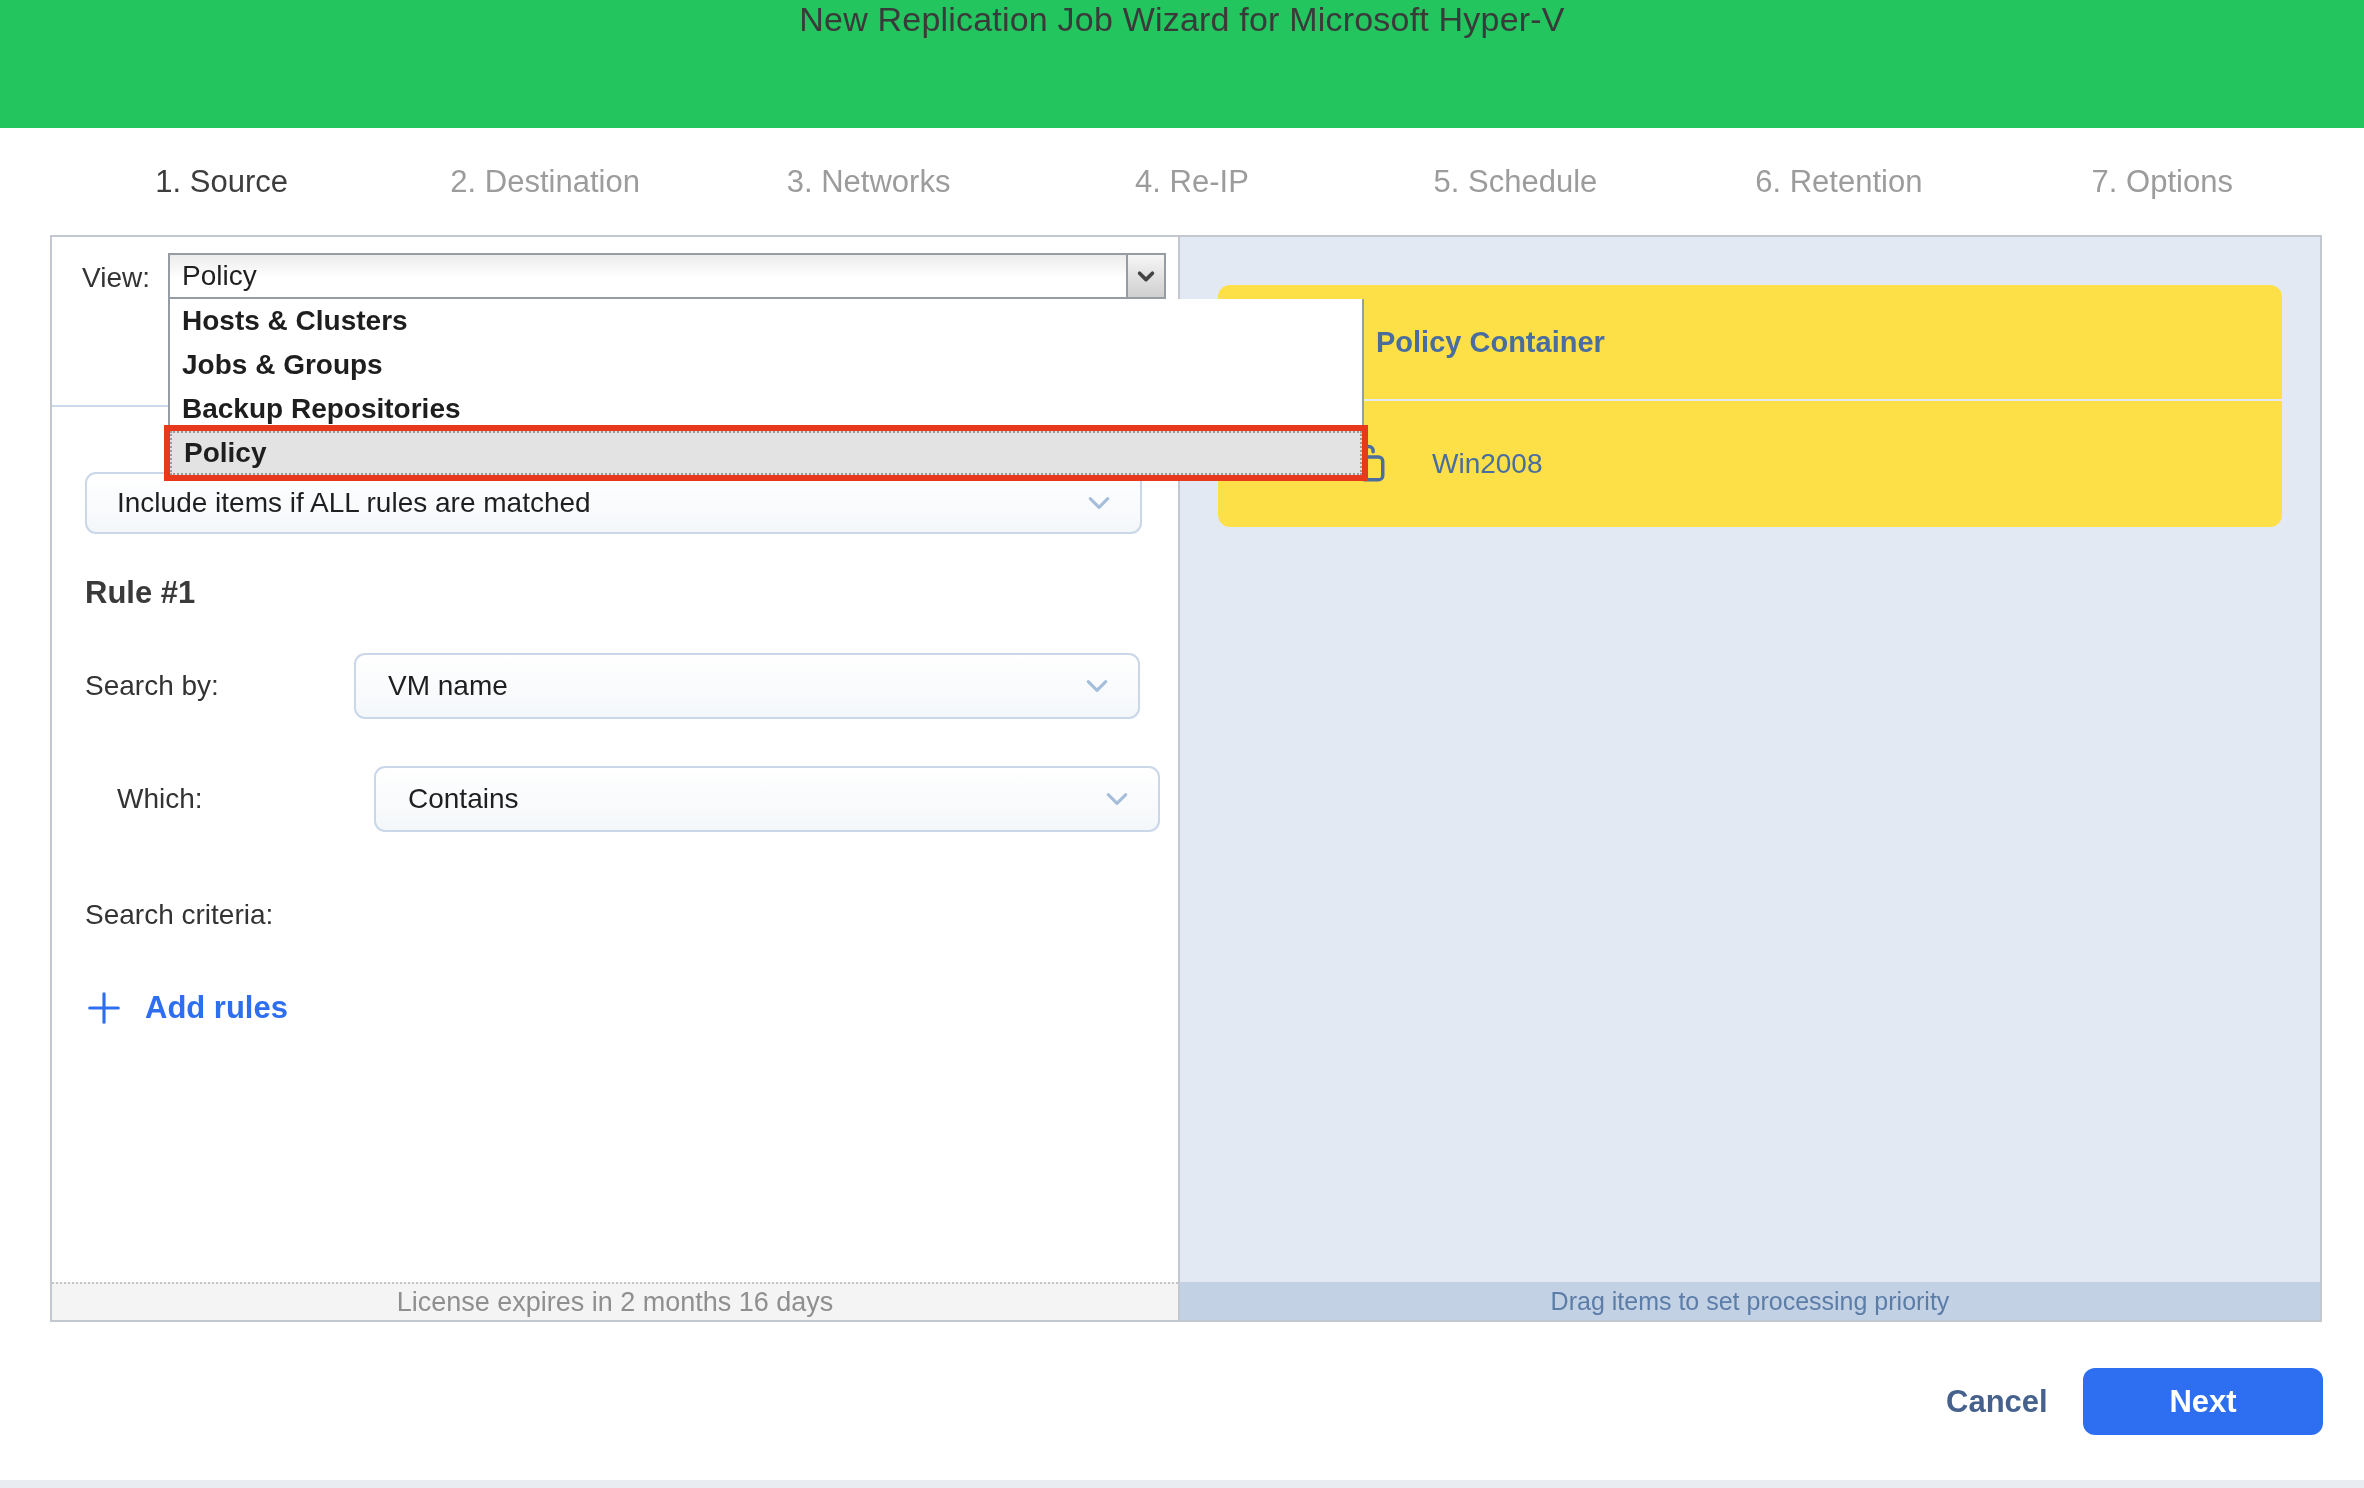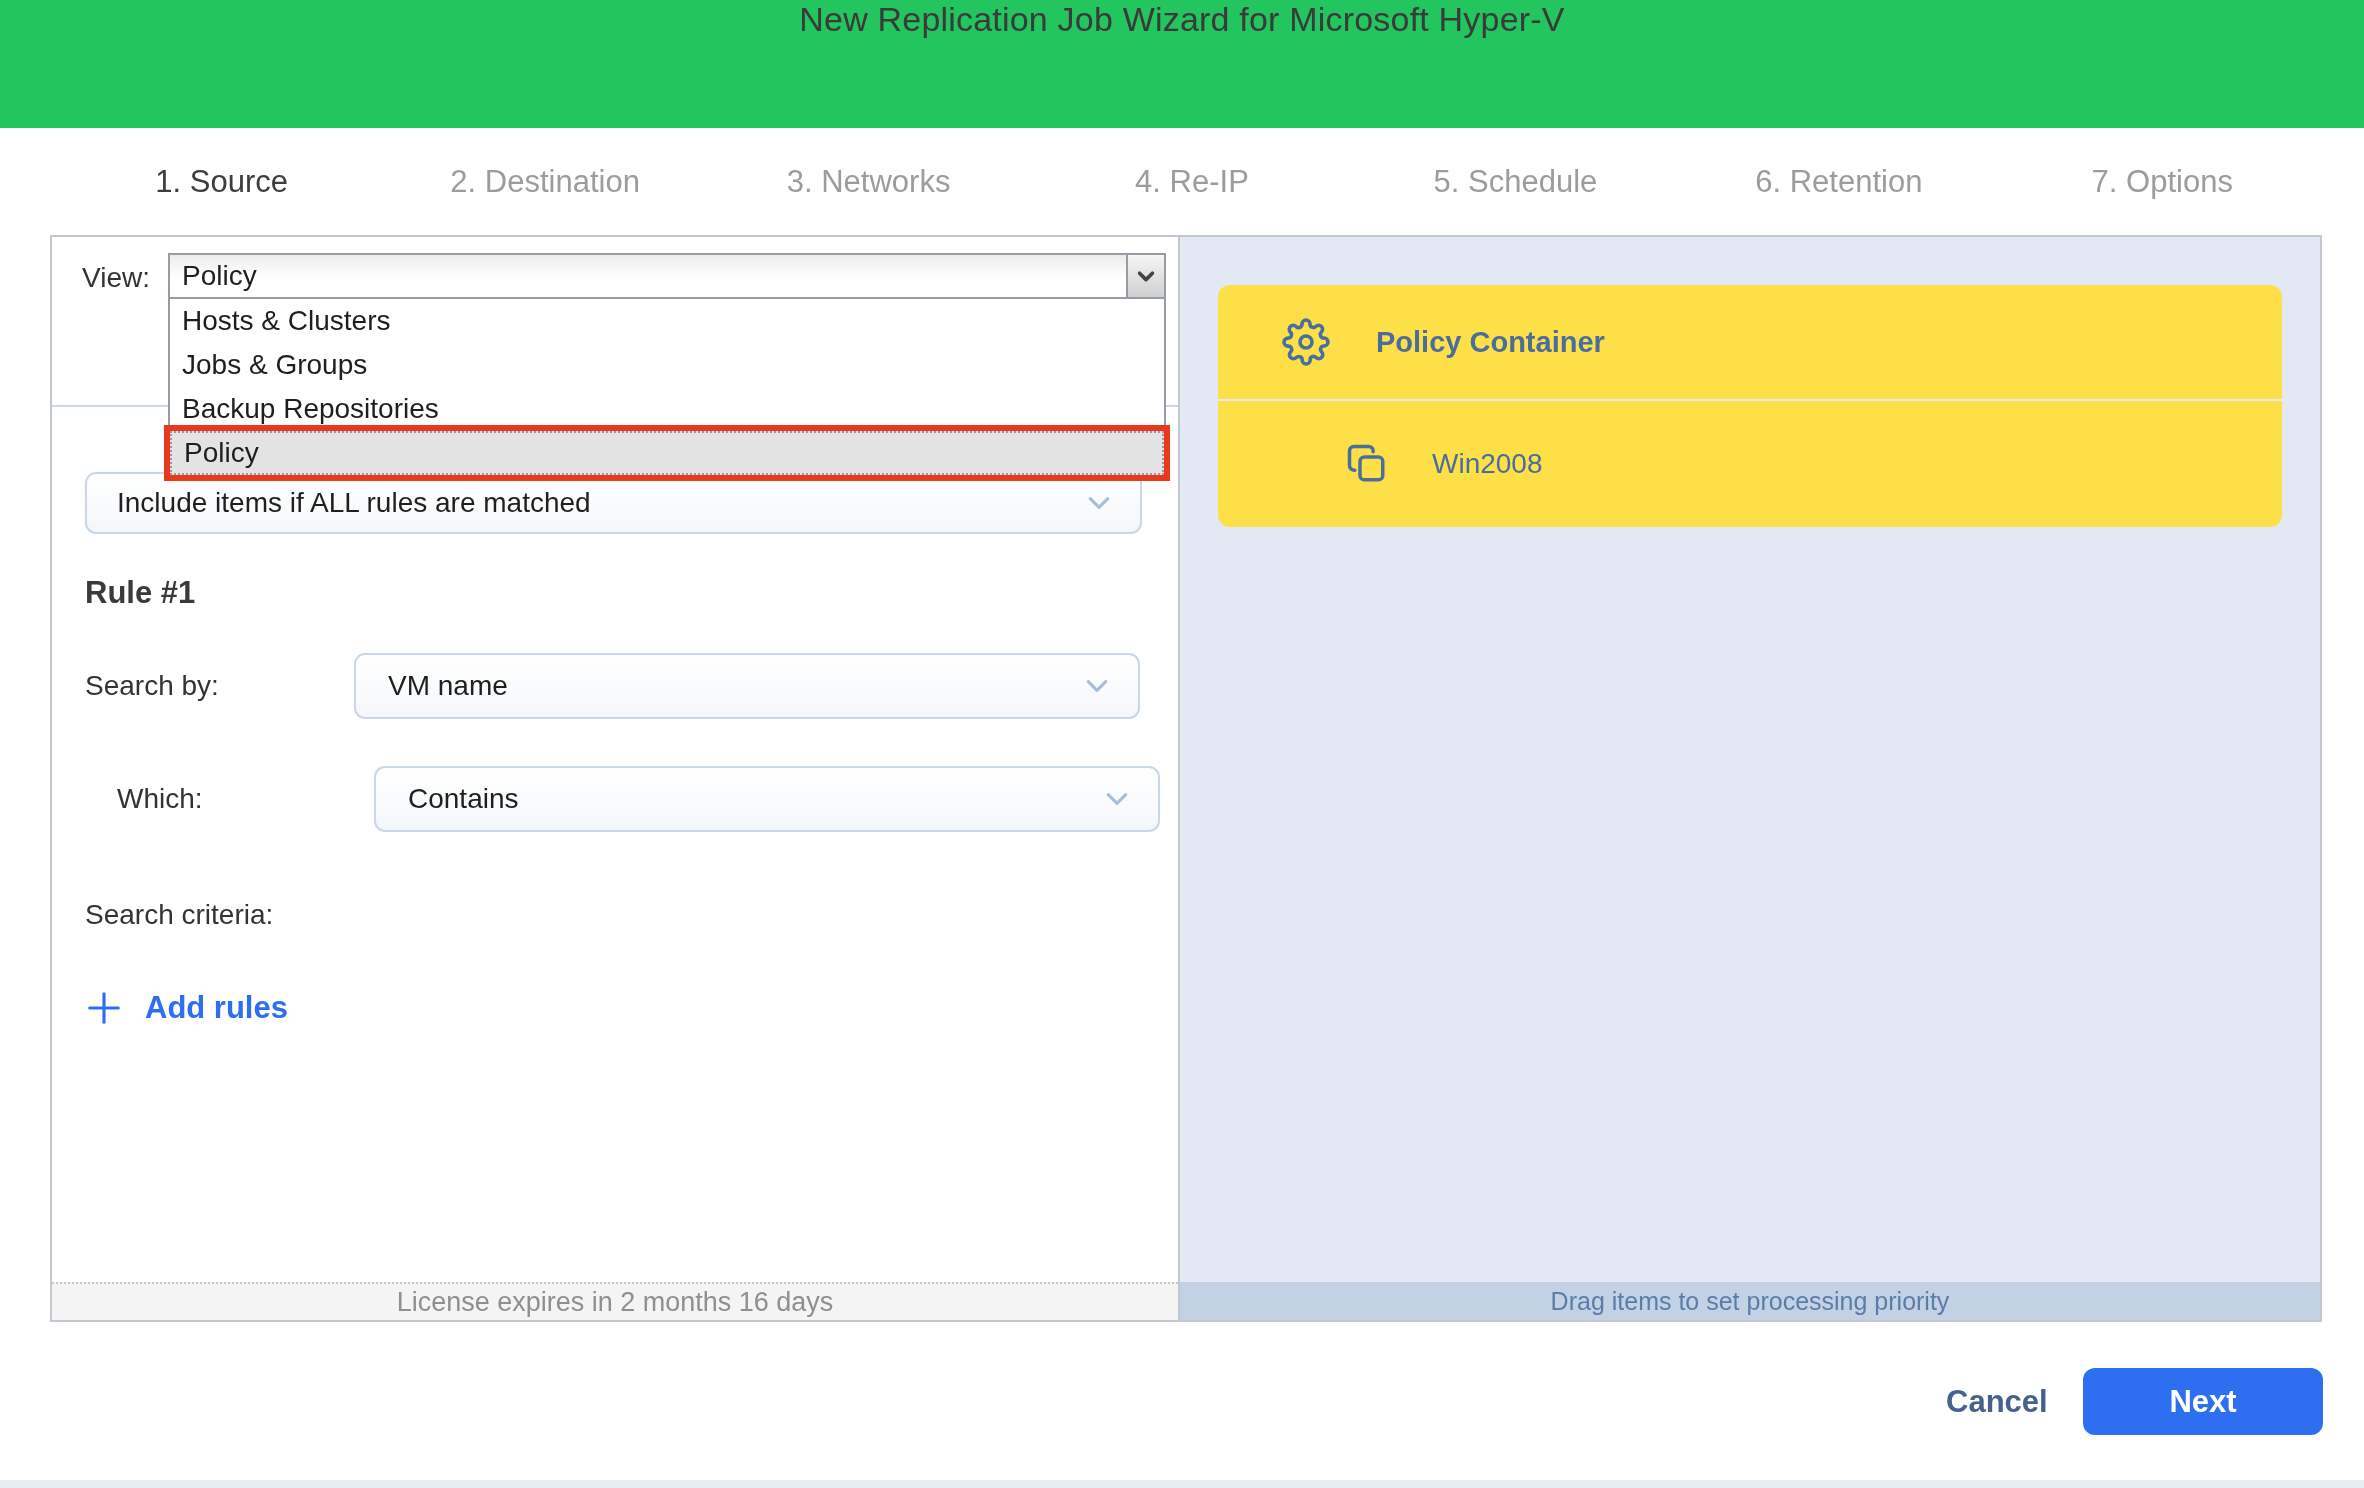--- a/index.html
+++ b/index.html
@@ -51,23 +51,24 @@
   }
   .combo-value { flex: 1; padding-left: 12px; font-size: 28px; color: #1f1f1f; }
   .combo-btn {
     width: 38px; height: 100%; border-left: 2px solid #969ca4;
     background: linear-gradient(180deg, #f6f6f6 0%, #cfcfcf 100%);
     display: flex; align-items: center; justify-content: center;
   }
   .combo-btn svg { width: 22px; height: 22px; stroke: #444; }
 
   .combo-list {
-    position: absolute; left: 116px; top: 62px; width: 998px;
+    position: absolute; left: 116px; top: 62px; width: 1196px;
     background: #ffffff; border: 2px solid #969ca4; border-top: none;
     z-index: 30;
+    font-weight: bold;
   }
   .combo-item {
     height: 44px; display: flex; align-items: center; padding-left: 12px;
     font-size: 28px; color: #1e1e1e; cursor: default; background: #ffffff;
   }
   .combo-item.highlighted {
     background: #e3e3e3;
     border: 2px dotted #9a9a9a;
     outline: 6px solid #e8391d;
     outline-offset: 0px;

